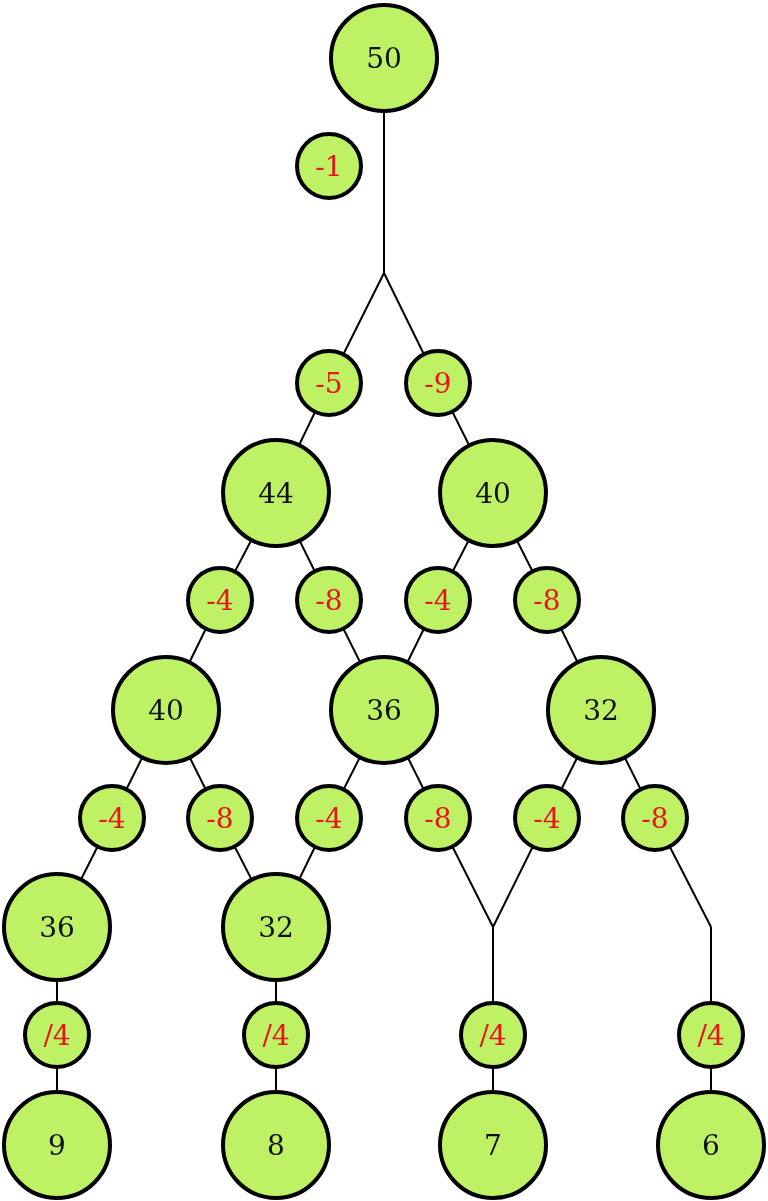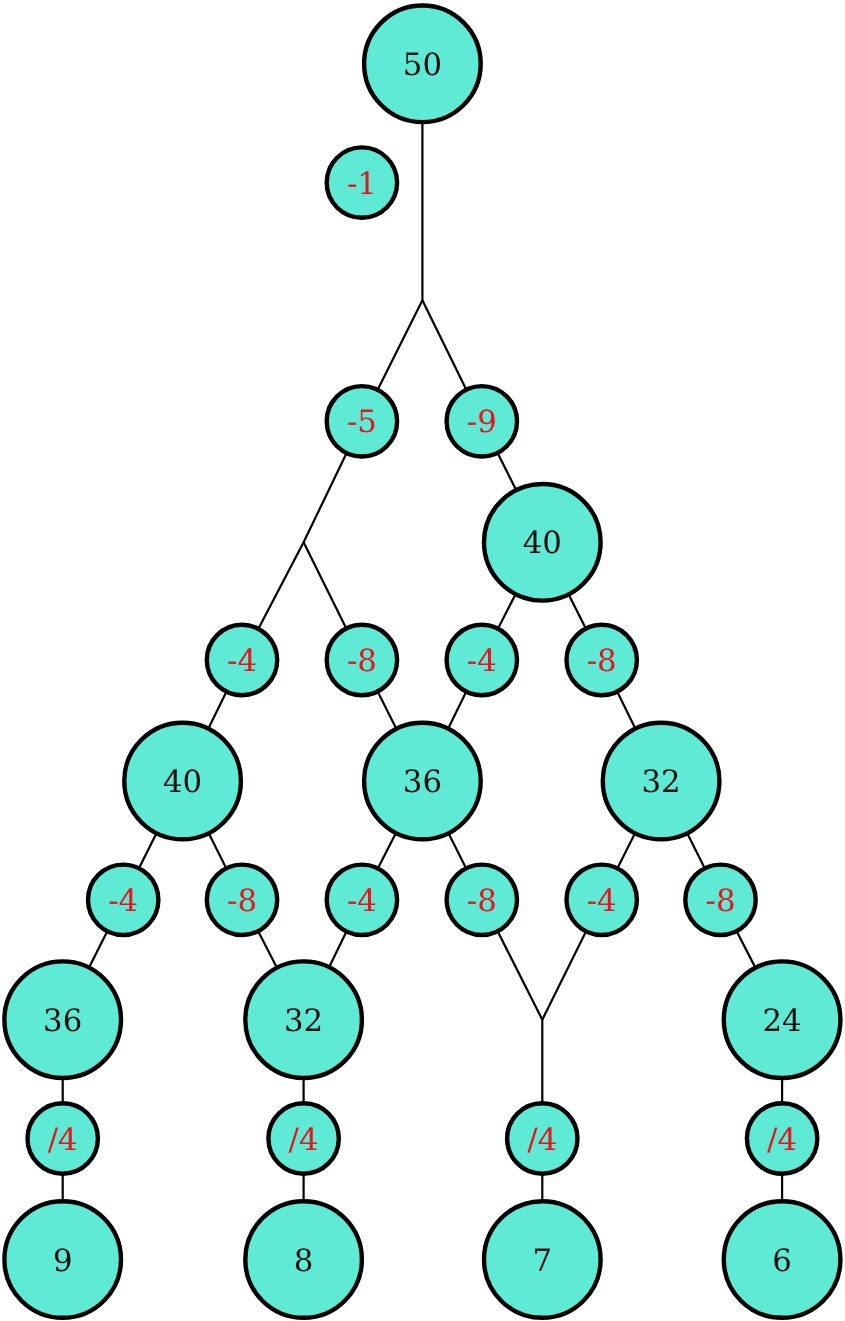--- a/index.html
+++ b/index.html
@@ -1,21 +1,21 @@
 <!DOCTYPE html>
 <html><head>
 <meta charset="utf-8">
 <style>
   html, body { margin:0; padding:0; background:#ffffff; }
   body { width:768px; height:1201px; position:relative; overflow:hidden; }
   #canvas { position:absolute; left:0; top:0; width:768px; height:1201px; }
   .lines { position:absolute; left:0; top:0; }
   .node {
     position:absolute; box-sizing:border-box; border-radius:50%;
-    border:4px solid #000; background:#5eead4;
+    border:4px solid #000; background:#bef264;
     display:flex; align-items:center; justify-content:center;
     font-family:"DejaVu Serif", "Liberation Serif", serif;
   }
   .value { width:110px; height:110px; font-size:28px; color:#111; }
   .op { width:68px; height:68px; font-size:28px; color:#e8141c; }
 </style>
 </head>
 <body>
 
 <div id="canvas">
@@ -50,40 +50,40 @@
       <line x1="276" y1="927" x2="276" y2="1035" stroke="#000000" stroke-width="2"></line>
       <line x1="276" y1="1035" x2="276" y2="1145" stroke="#000000" stroke-width="2"></line>
       <line x1="493" y1="927" x2="493" y2="1035" stroke="#000000" stroke-width="2"></line>
       <line x1="493" y1="1035" x2="493" y2="1145" stroke="#000000" stroke-width="2"></line>
       <line x1="711" y1="927" x2="711" y2="1035" stroke="#000000" stroke-width="2"></line>
       <line x1="711" y1="1035" x2="711" y2="1145" stroke="#000000" stroke-width="2"></line>
     </svg>
 <div class="node value" style="left: 329px; top: 3px;">
       <span>50</span>
     </div>
+    <div class="node value" style="left: 221px; top: 438px;">
+      <span>44</span>
+    </div>
     <div class="node value" style="left: 438px; top: 438px;">
       <span>40</span>
     </div>
     <div class="node value" style="left: 111px; top: 655px;">
       <span>40</span>
     </div>
     <div class="node value" style="left: 329px; top: 655px;">
       <span>36</span>
     </div>
     <div class="node value" style="left: 546px; top: 655px;">
       <span>32</span>
     </div>
     <div class="node value" style="left: 2px; top: 872px;">
       <span>36</span>
     </div>
     <div class="node value" style="left: 221px; top: 872px;">
       <span>32</span>
-    </div>
-    <div class="node value" style="left: 656px; top: 872px;">
-      <span>24</span>
     </div>
     <div class="node value" style="left: 2px; top: 1090px;">
       <span>9</span>
     </div>
     <div class="node value" style="left: 221px; top: 1090px;">
       <span>8</span>
     </div>
     <div class="node value" style="left: 438px; top: 1090px;">
       <span>7</span>
     </div>

